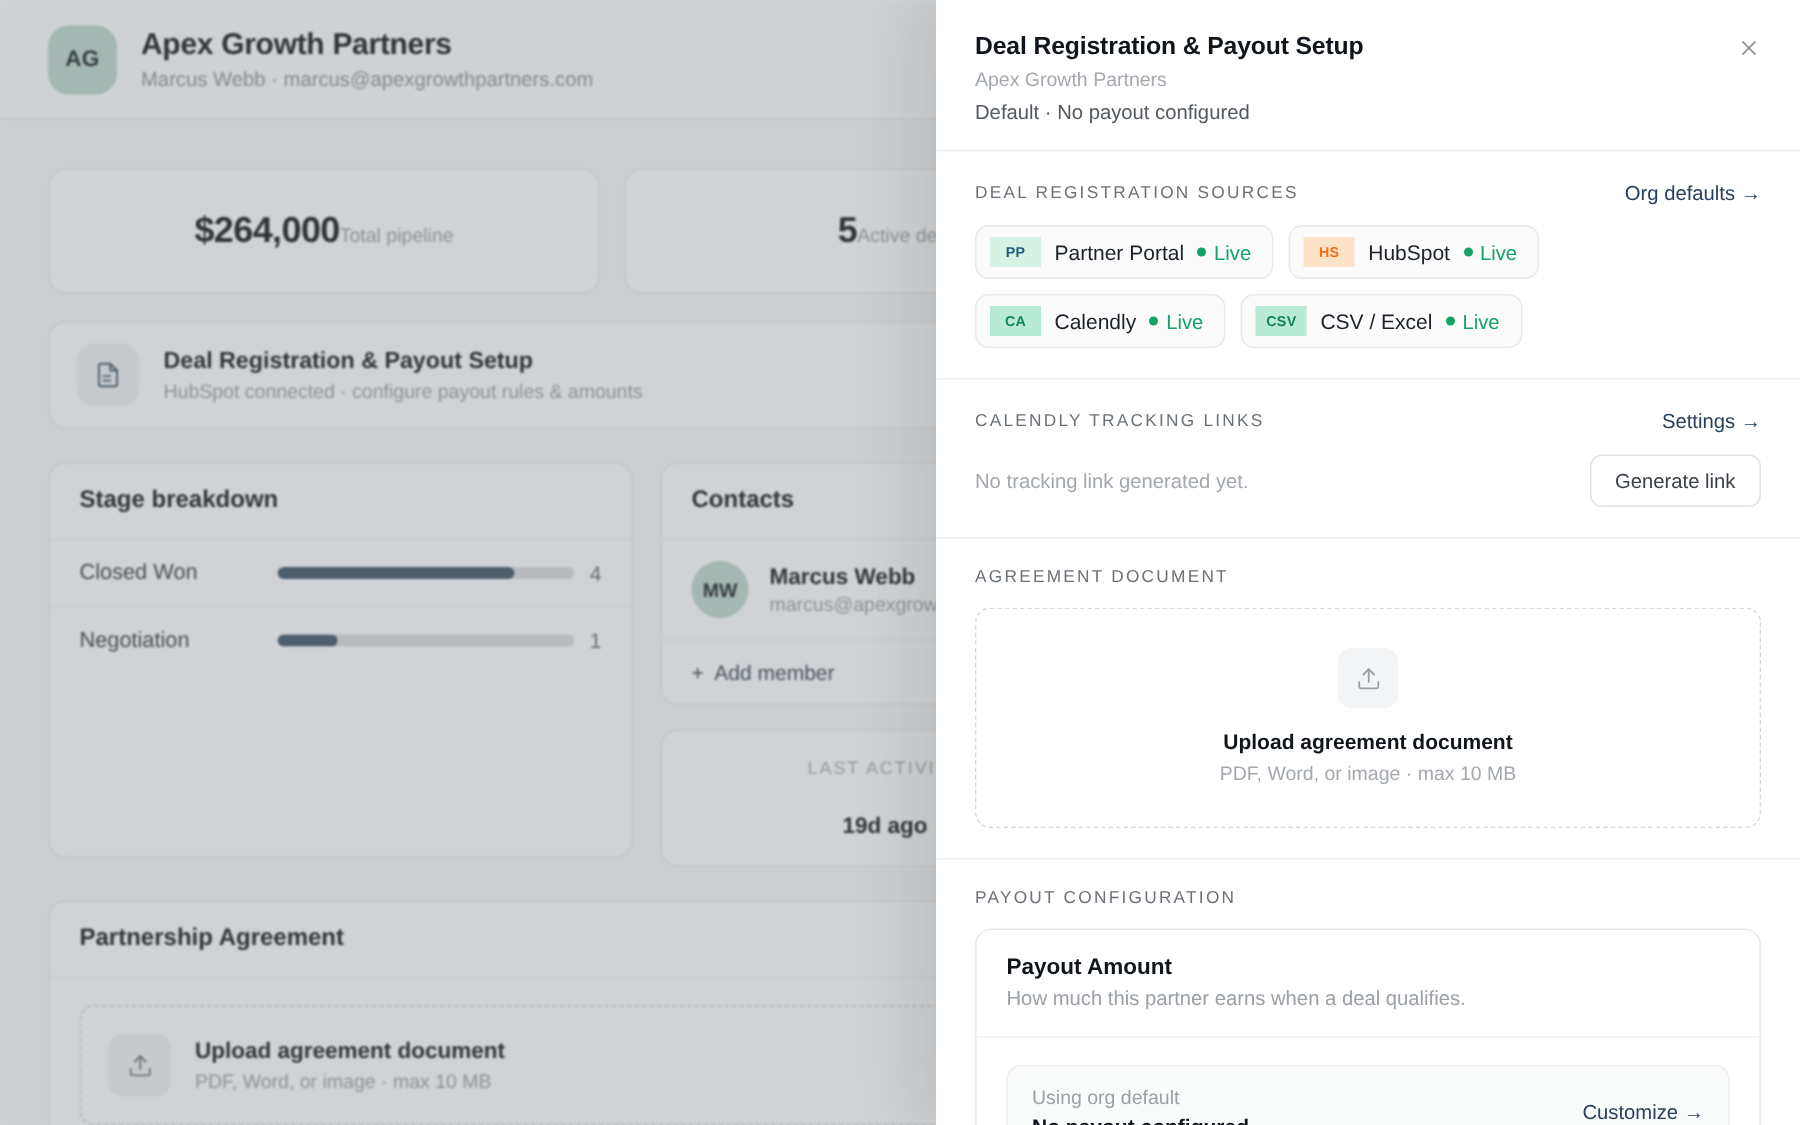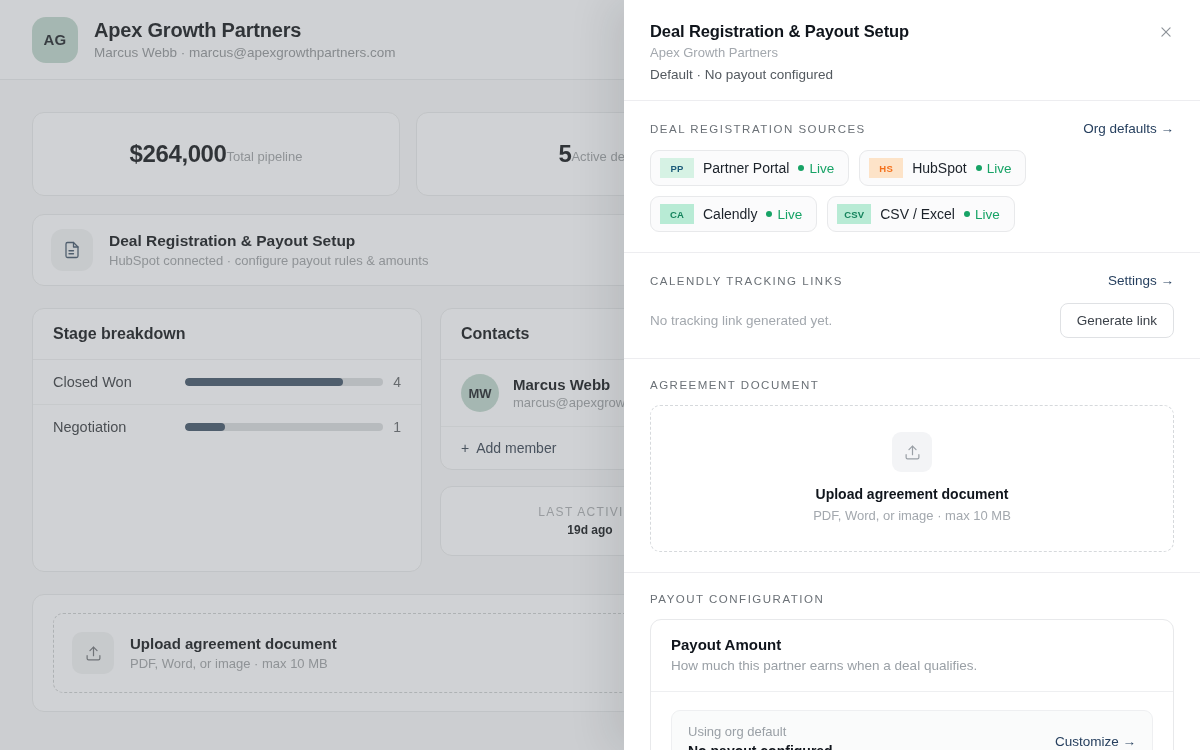--- a/index.html
+++ b/index.html
@@ -78,21 +78,21 @@
   .stage-num { font-size: 14px; color: #5f666d; width: 16px; text-align: right; }
 
   .contact-row { display: flex; align-items: center; gap: 14px; padding: 14px 20px; border-bottom: 1px solid #eef0f1; }
   .contact-av { width: 38px; height: 38px; border-radius: 50%; background: #a9dcc3; display:flex; align-items:center; justify-content:center; font-size:13px; font-weight:700; color:#17202b; flex:none; }
   .contact-name { font-size: 15px; font-weight: 700; color: #10151c; }
   .contact-mail { font-size: 13px; color: #9aa0a6; margin-top: 2px; white-space: nowrap; }
   .add-member { padding: 13px 20px; font-size: 14px; color: #2a4263; font-weight: 500; }
 
   .activity-card { margin-top: 16px; background:#fcfcfd; border:1px solid #e6e8ea; border-radius:12px; padding: 18px 20px; text-align: center; }
   .activity-label { font-size: 12px; letter-spacing: 1.3px; color: #a7adb3; font-weight: 500; }
-  .activity-val { font-size: 12px; font-weight: 700; color: #10151c; margin-top: 4px; }
+  .activity-val { font-size: 15px; font-weight: 700; color: #10151c; margin-top: 23px; }
 
   .agreement-panel { margin-top: 22px; background:#fcfcfd; border:1px solid #e6e8ea; border-radius:12px; }
   .dropzone { margin: 18px 20px; border: 1px dashed #c9cdd1; border-radius: 10px; padding: 18px; display:flex; align-items:center; gap:16px; }
   .dz-icon { width: 42px; height: 42px; border-radius: 10px; background: #eef0f2; display:flex; align-items:center; justify-content:center; flex:none; }
   .dz-title { font-size: 15px; font-weight: 700; color: #10151c; }
   .dz-sub { font-size: 13px; color: #9aa0a6; margin-top: 4px; }
 
   
   #modal {
     position: absolute; right: 0; top: 0; width: 576px; height: 750px;
@@ -248,20 +248,21 @@
           </div>
 
           <div class="activity-card">
             <div class="activity-label">LAST ACTIVITY</div>
             <div class="activity-val">19d ago</div>
           </div>
         </div>
       </div>
 
       <div class="agreement-panel">
+        <div class="panel-head">Partnership Agreement</div>
         <div class="dropzone">
           <div class="dz-icon">
             <svg width="17" height="17" viewBox="0 0 24 24" fill="none" stroke="#6b7177" stroke-width="1.7" stroke-linecap="round" stroke-linejoin="round">
               <path d="M21 15v4a2 2 0 0 1-2 2H5a2 2 0 0 1-2-2v-4"></path>
                 <polyline points="17 8 12 3 7 8"></polyline>
                 <line x1="12" y1="3" x2="12" y2="15"></line>
             </svg>
           </div>
           <div>
             <div class="dz-title">Upload agreement document</div>

